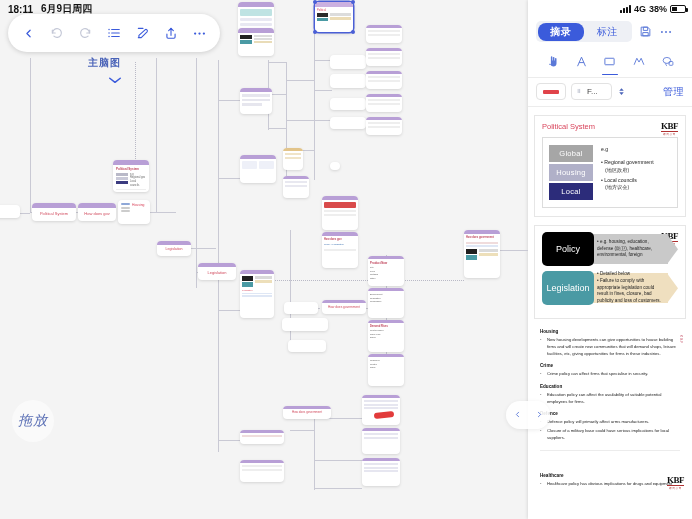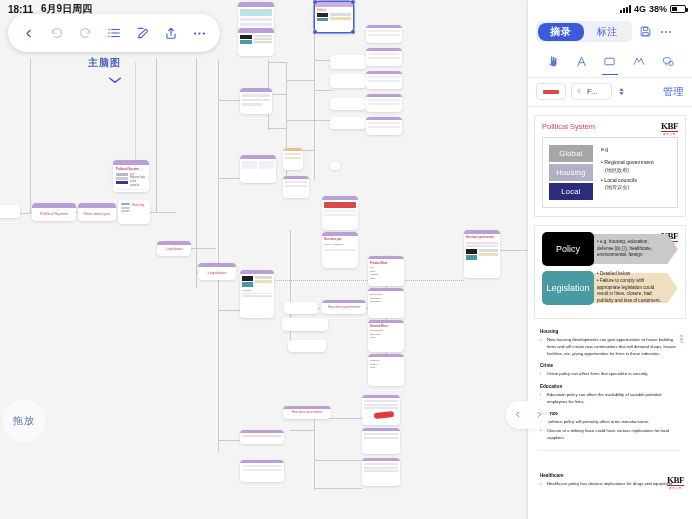--- a/index.html
+++ b/index.html
@@ -41,24 +41,24 @@
   .mainmap-label {
     position: absolute; left: 88px; top: 56px; width: 66px;
     color: #4a63b8; font-size: 10px; font-weight: bold;
     letter-spacing: 1px; z-index: 20;
   }
   .mainmap-chev {
     position: absolute; left: 108px; top: 70px; color: #3b5bdb; z-index: 20;
   }
 
   .sidelabel {
-    position: absolute; left: 3px; width: 42px; height: 42px;
+    position: absolute; left: 12px; width: 42px; height: 42px;
     border-radius: 21px; background: rgba(255,255,255,.55);
     display: flex; align-items: center; justify-content: center;
-    font-size: 10px; color: #5a6fb5; letter-spacing: 1px; z-index: 20;
+    font-size: 14px; color: #5a6fb5; letter-spacing: 1px; z-index: 20; font-style: italic;
   }
   #lbl-drag { top: 400px; }
   #lbl-select { top: 457px; }
 
   
   .line { position: absolute; background: #c9c9d4; z-index: 1; }
   .lh { height: 1px; }
   .lv { width: 1px; }
   .line.dot { background: transparent; border-top: 1px dotted #b9b9c6; }
   .line.dotv { background: transparent; border-left: 1px dotted #b9b9c6; width: 0; }

